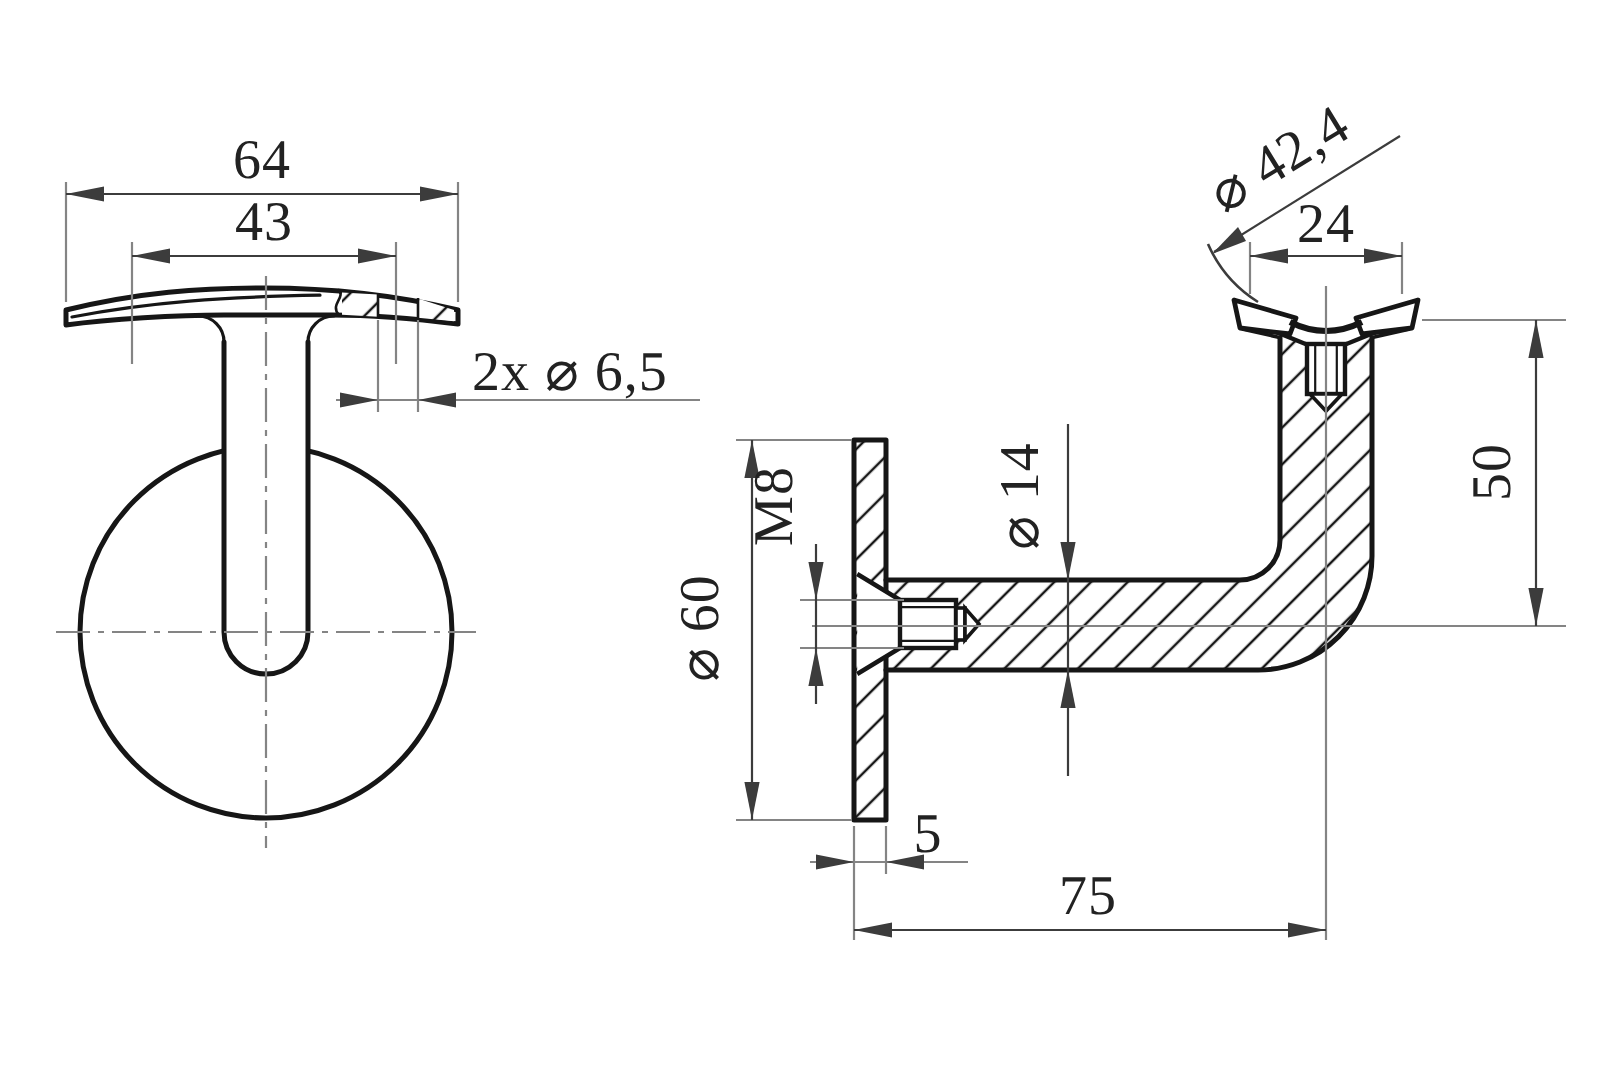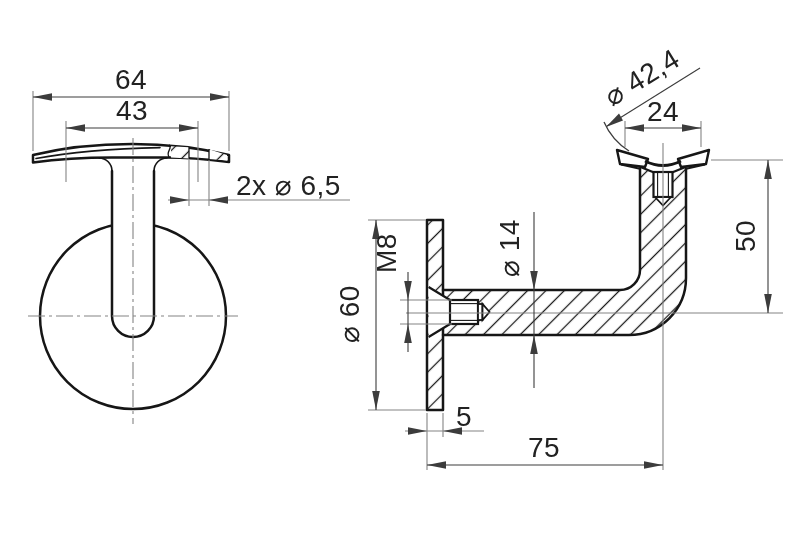--- a/index.html
+++ b/index.html
@@ -1,17 +1,17 @@
 <!DOCTYPE html>
 <html style="--bg: #ffffff; --outline: #161616; --dim: #3c3c3c; --aux: #848484; --text: #222222;"><head>
 <meta charset="utf-8">
 <style>
   html,body{margin:0;padding:0;background:#fff;}
   #page{position:relative;width:800px;height:534px;background:var(--bg,#fff);overflow:hidden;
-        font-family:Liberation Sans, sans-serif;text-align:center;}
+        font-family:Liberation Serif, serif;text-align:center;}
   svg{display:block}
   .outline{stroke:var(--outline);stroke-width:2.5;fill:none;stroke-linejoin:round;stroke-linecap:round}
   .outline-thin{stroke:var(--outline);stroke-width:1.6;fill:none;stroke-linecap:round}
   .white{fill:#fff}
   .dim{stroke:var(--dim);stroke-width:1.1;fill:none}
   .aux{stroke:var(--aux);stroke-width:1.1;fill:none}
   .center{stroke:var(--aux);stroke-width:1.1;fill:none;stroke-dasharray:17 4 3 4}
   .arrow{fill:var(--dim);stroke:none}
   .dimtext{font-size:28px;fill:var(--text);letter-spacing:.5px}
   .hatchline{stroke:var(--outline);stroke-width:1.25}

